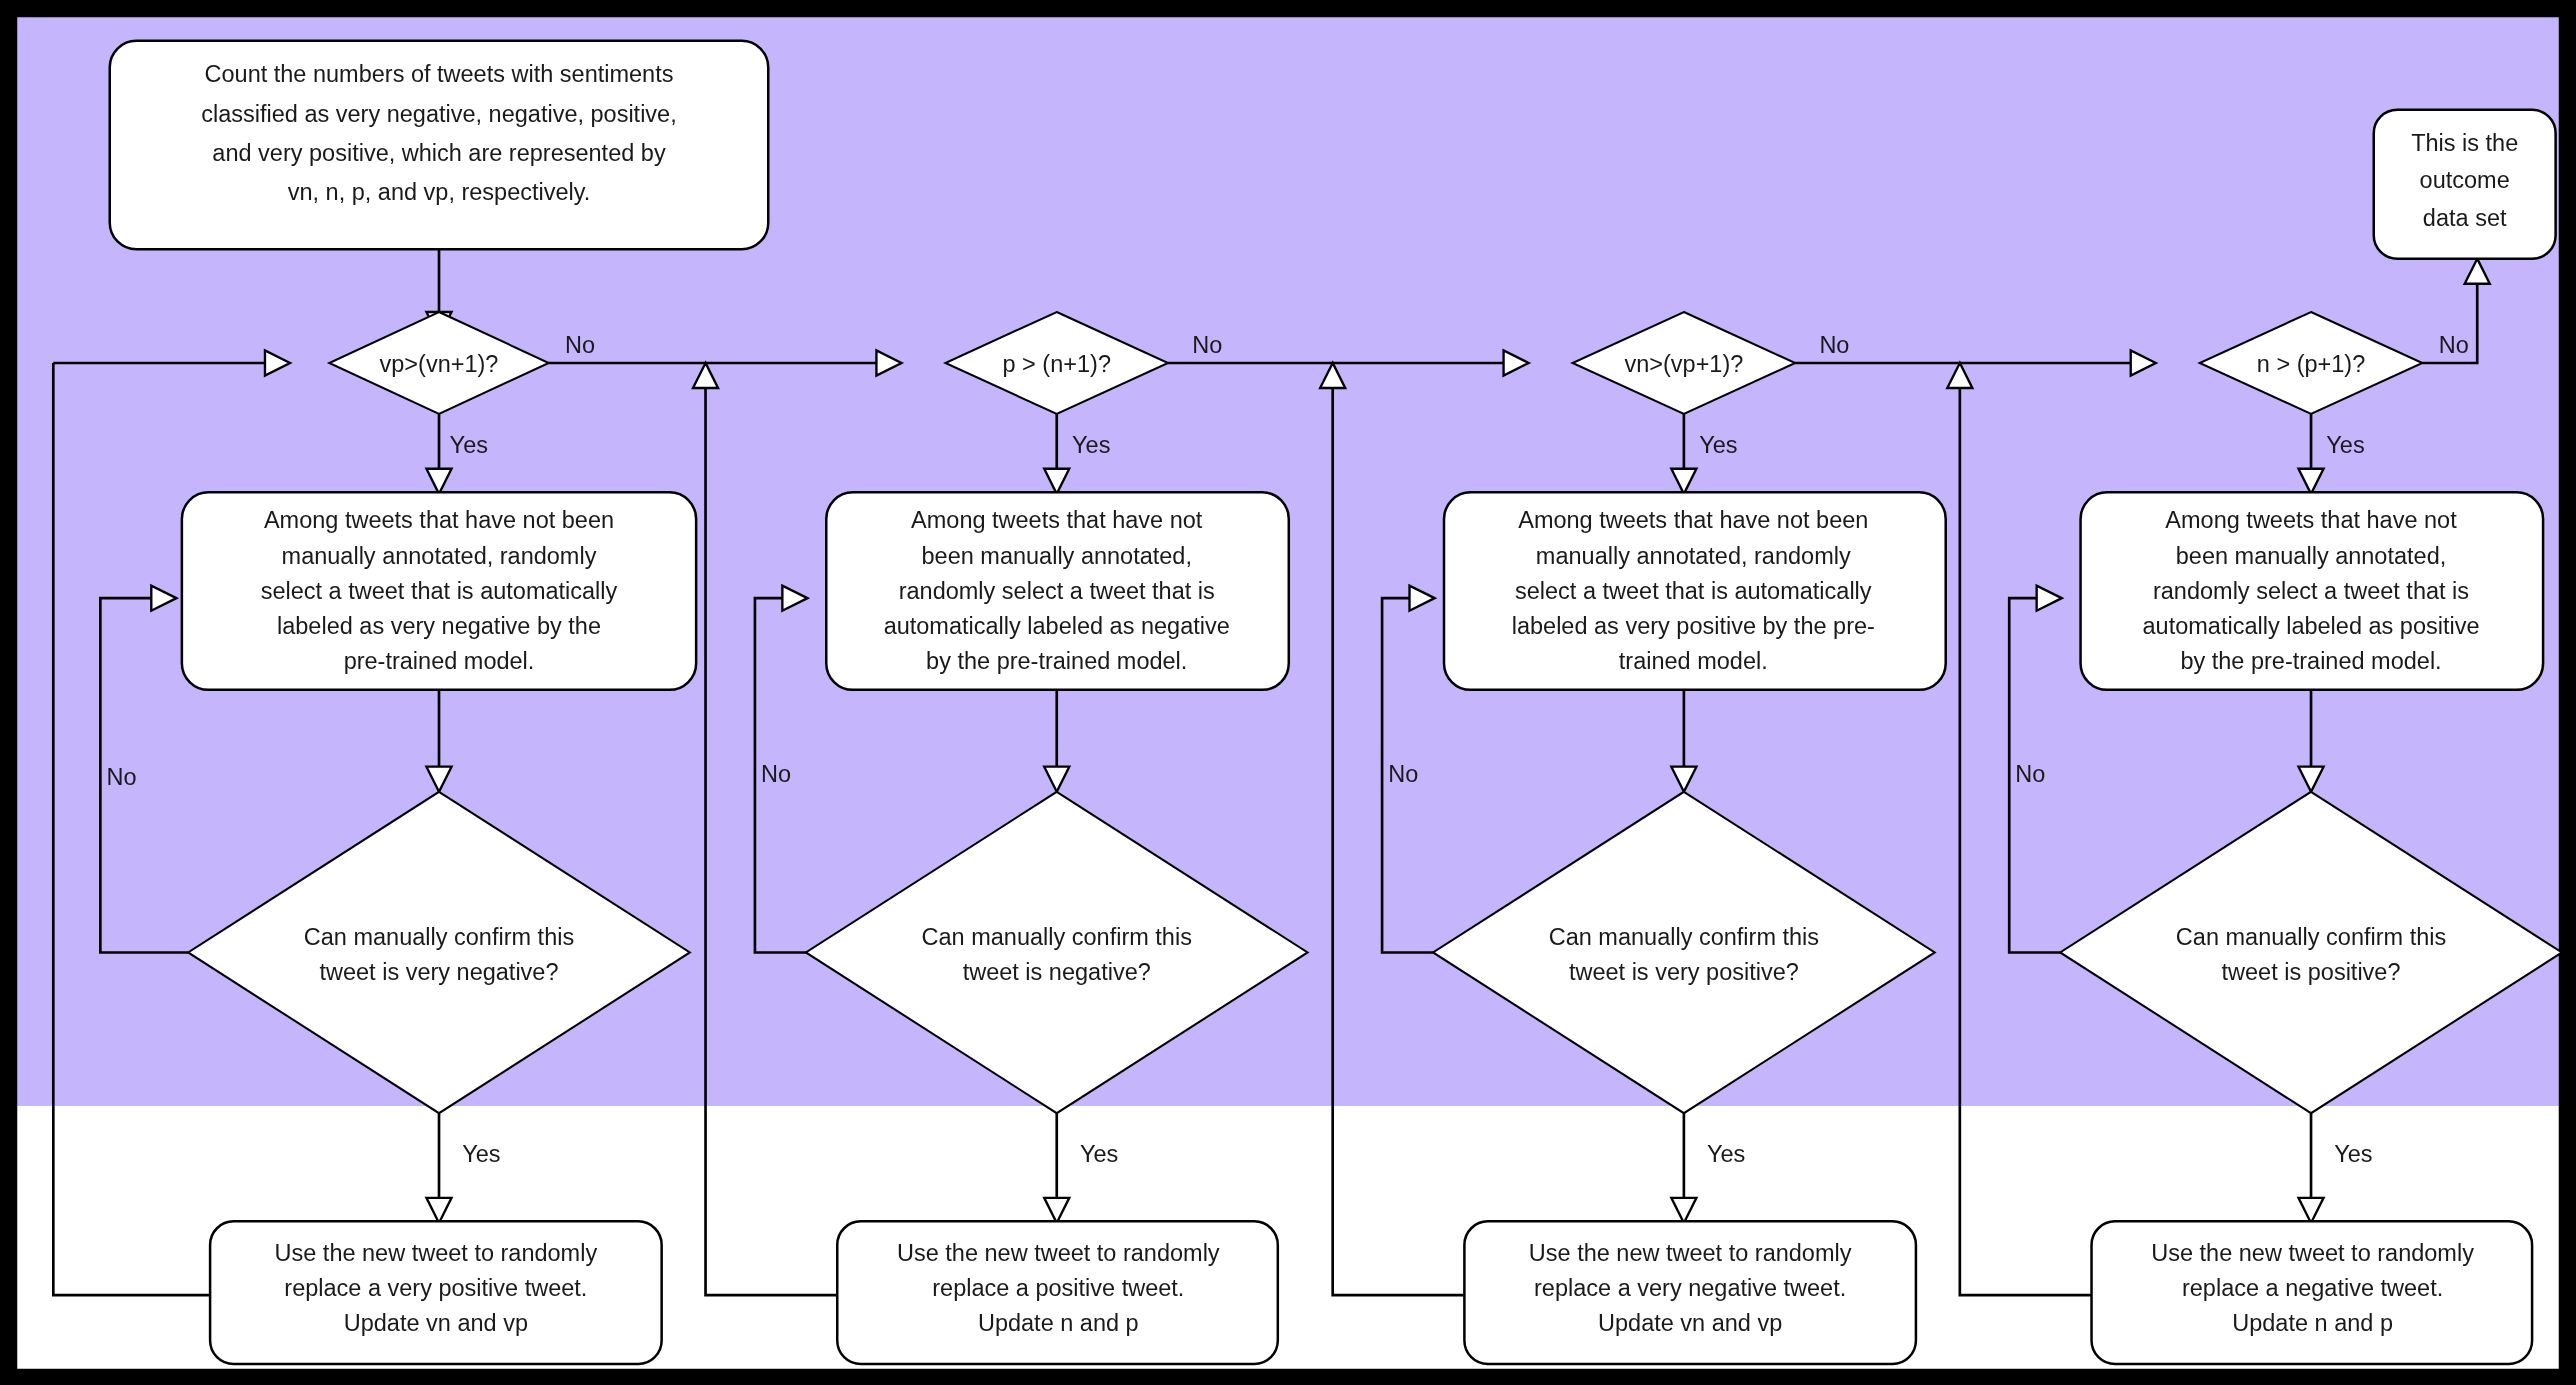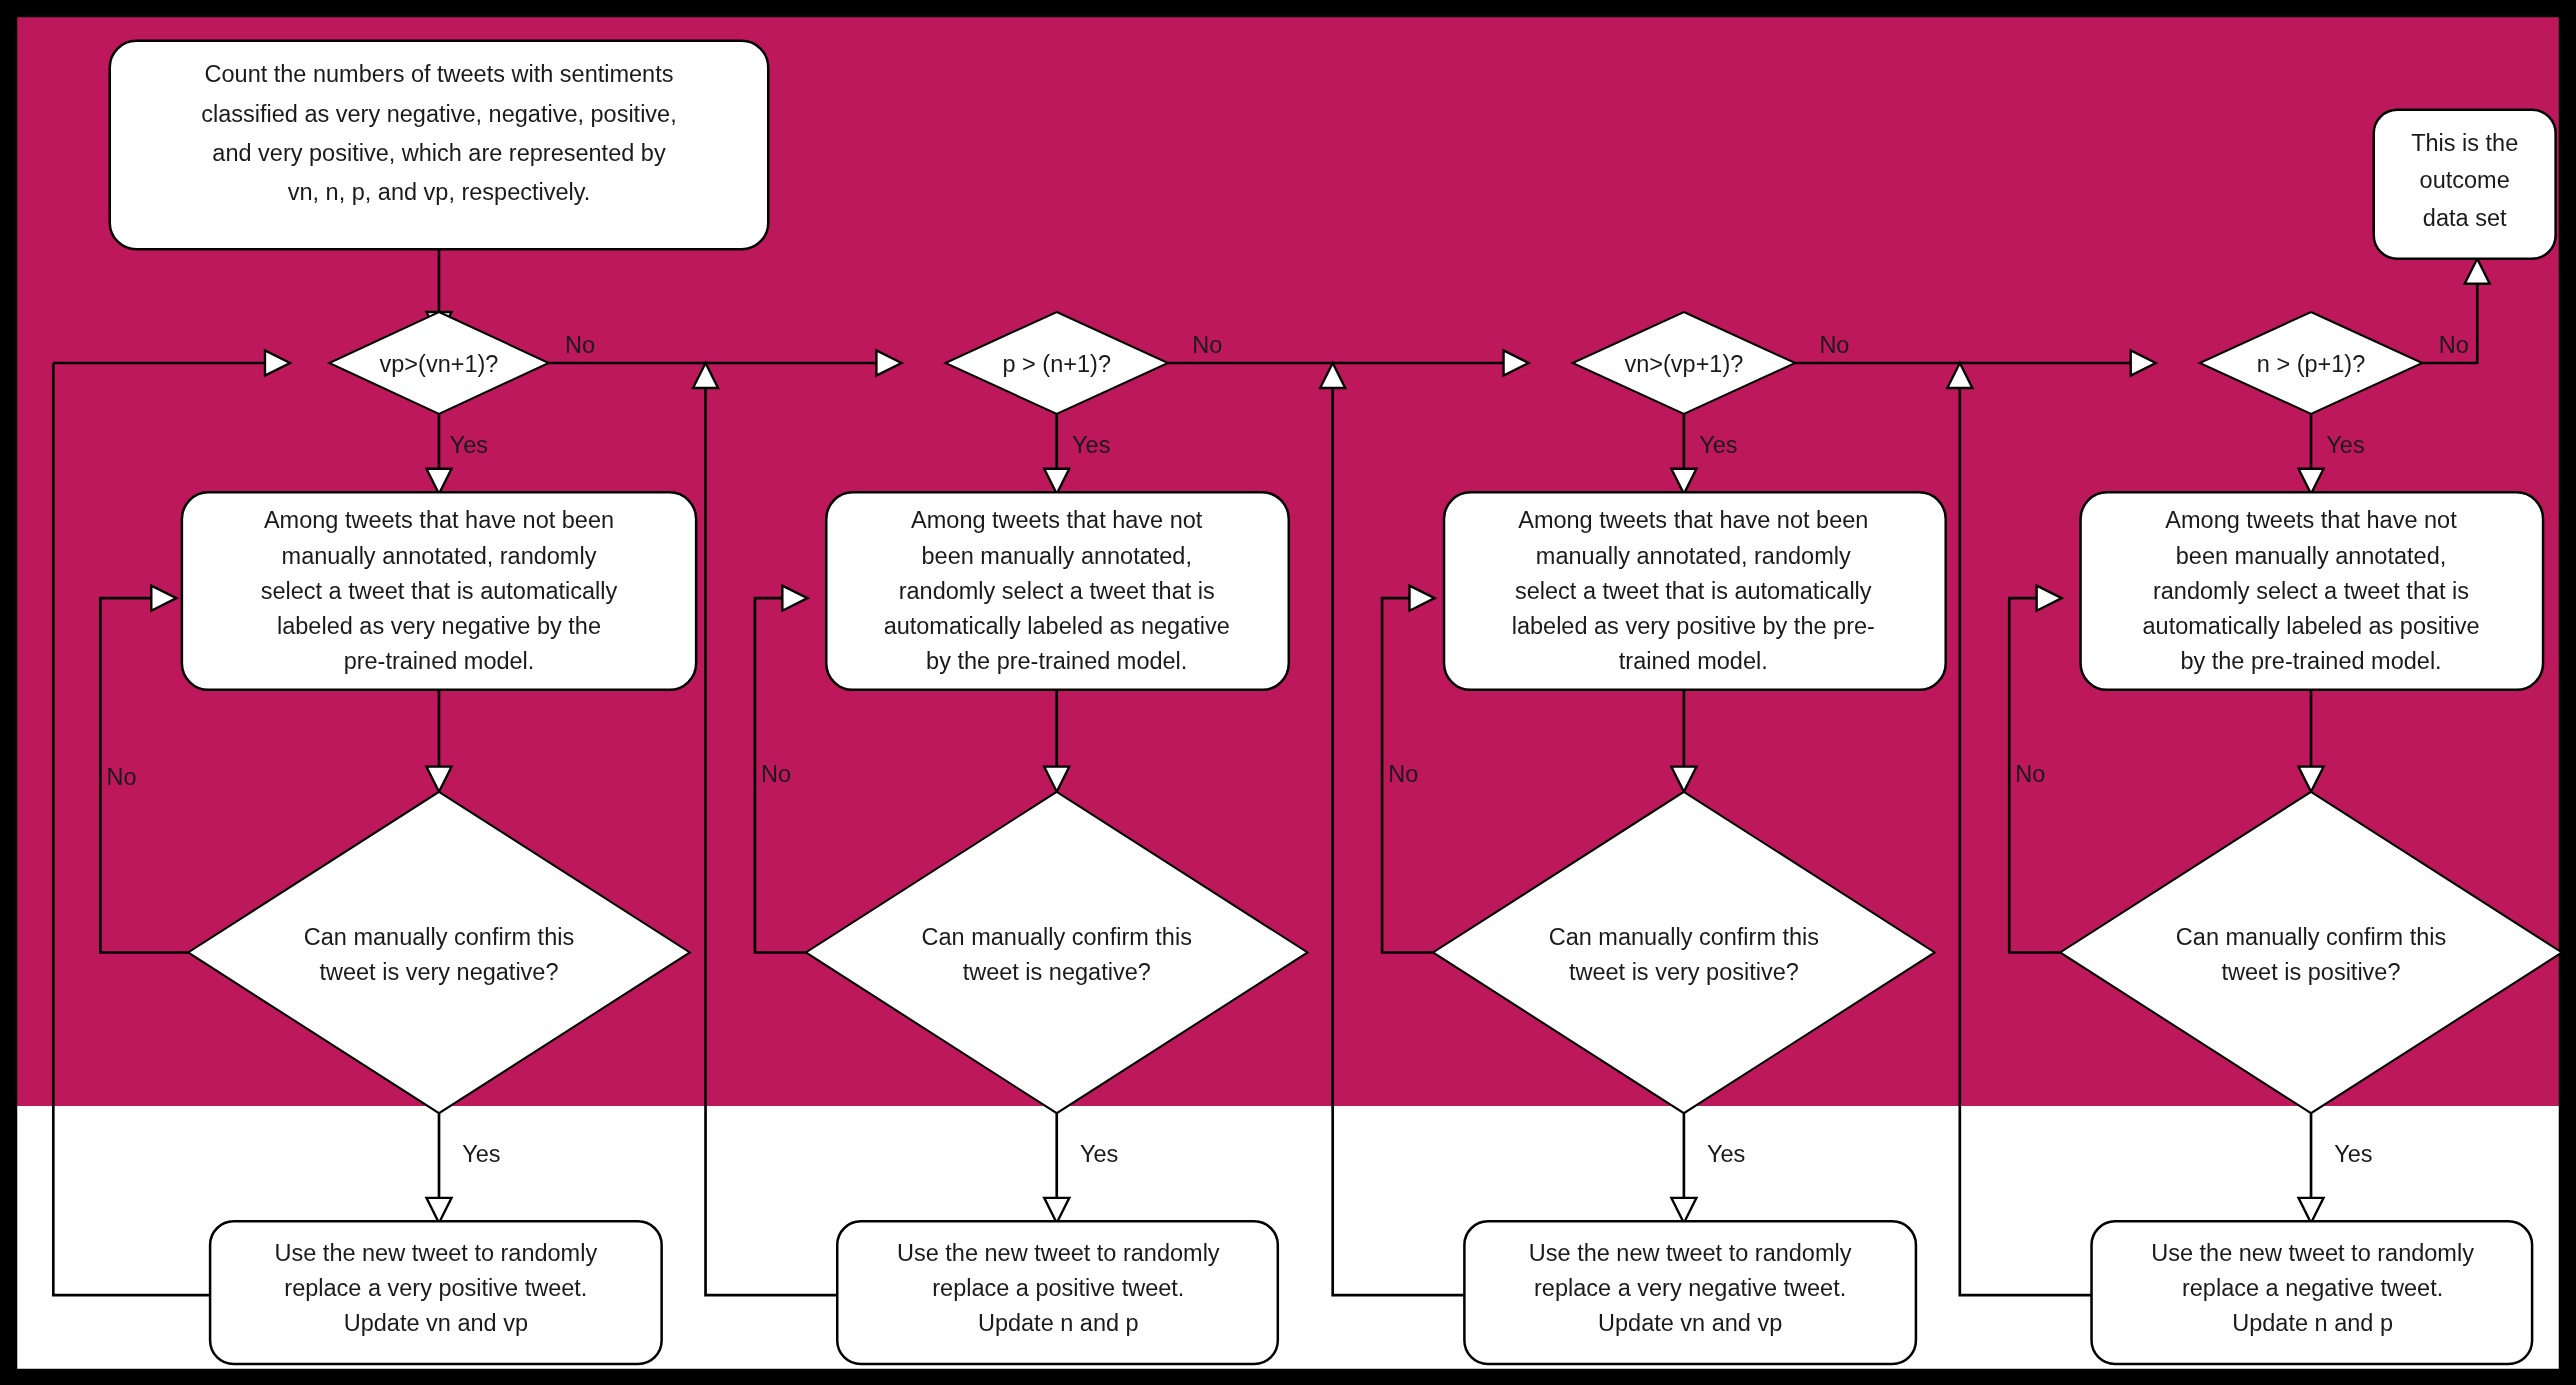--- a/index.html
+++ b/index.html
@@ -10,21 +10,21 @@
   body {
     width: 2576px;
     height: 1386px;
     font-family: "Liberation Sans", sans-serif;
     overflow: hidden;
   }
   #flowchart-root {
     position: relative;
     width: 2576px;
     height: 1106px;
-    background: #be185d;
+    background: #c4b5fd;
   }
   svg#chart {
     position: absolute;
     top: 0;
     left: 0;
     width: 2576px;
     height: 1386px;
     display: block;
   }
   .outer-frame {

